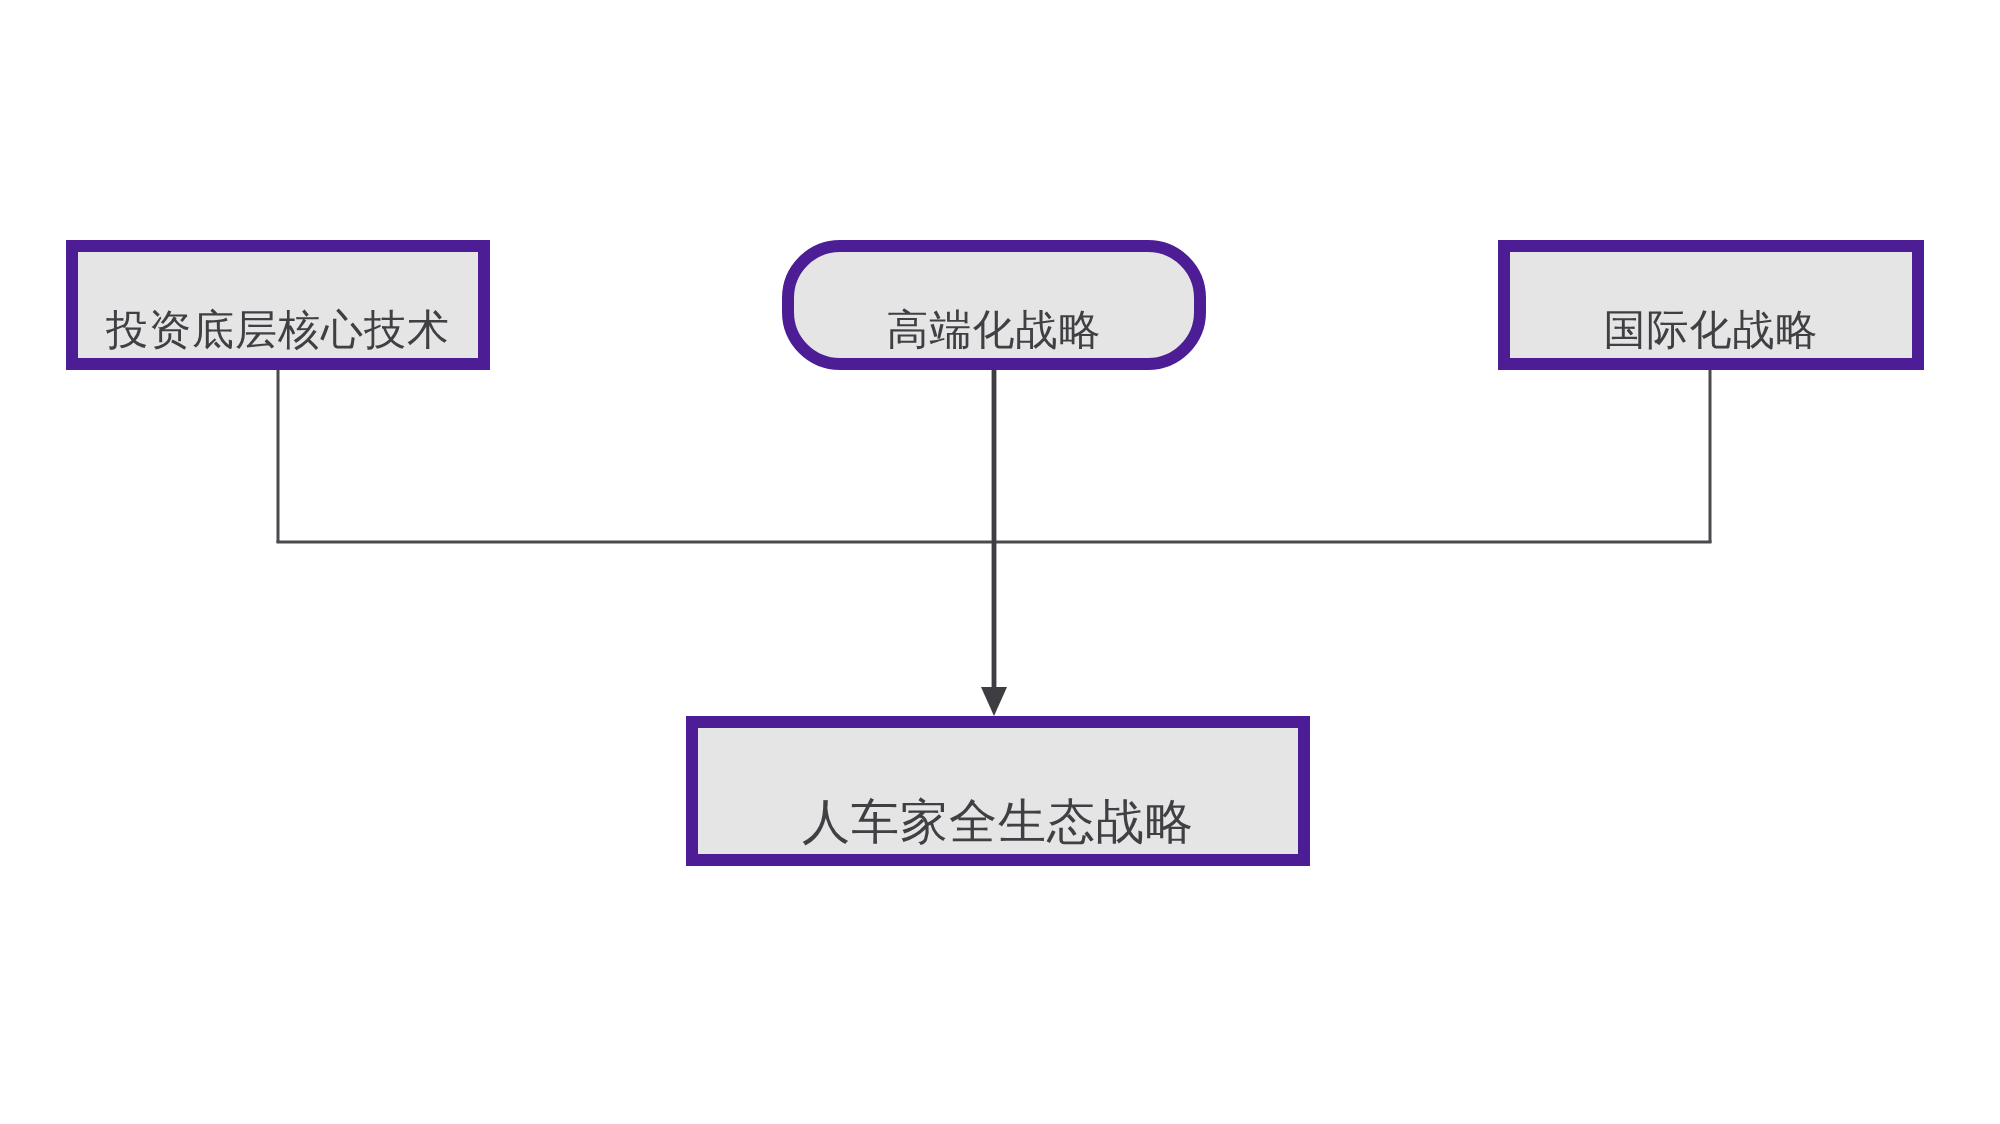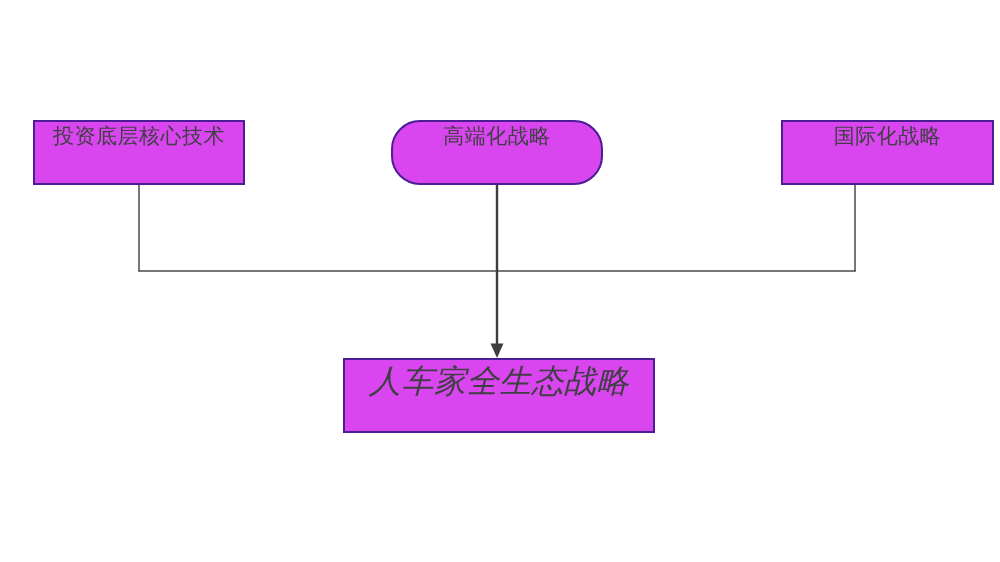--- a/index.html
+++ b/index.html
@@ -19,44 +19,43 @@
     position: absolute;
     left: 0;
     top: 0;
     width: 1000px;
     height: 562px;
     pointer-events: none;
   }
   .node {
     position: absolute;
     box-sizing: border-box;
-    background: #d946ef;
-    border: 2px solid #4c1d95;
+    background: #e5e5e5;
+    border: 6px solid #4c1d95;
     display: flex;
-    align-items: flex-start;
+    align-items: flex-end;
     justify-content: center;
     text-align: center;
     color: #3f3f44;
   }
   .node-top {
     width: 212px;
     height: 65px;
     font-size: 21px;
     letter-spacing: 0.5px;
   }
   .node-bottom {
     width: 312px;
     height: 75px;
-    font-size: 32px;
+    font-size: 24px;
     letter-spacing: 0.5px;
-    font-style: italic;
   }
   #node-invest { left: 33px;  top: 120px; }
   #node-premium { left: 391px; top: 120px; border-radius: 29px; }
-  #node-intl { left: 749px; top: 120px; width: 213px; margin-left: 32px; }
+  #node-intl { left: 749px; top: 120px; width: 213px; }
   #node-eco { left: 343px; top: 358px; }
 </style>
 </head>
 <body>
 
 <div class="stage">
 
   <svg class="connector-layer" viewBox="0 0 1000 562" xmlns="http://www.w3.org/2000/svg">
 
     <line x1="139" y1="185" x2="139" y2="271.25" stroke="#4a4a4e" stroke-width="1.5"></line>

